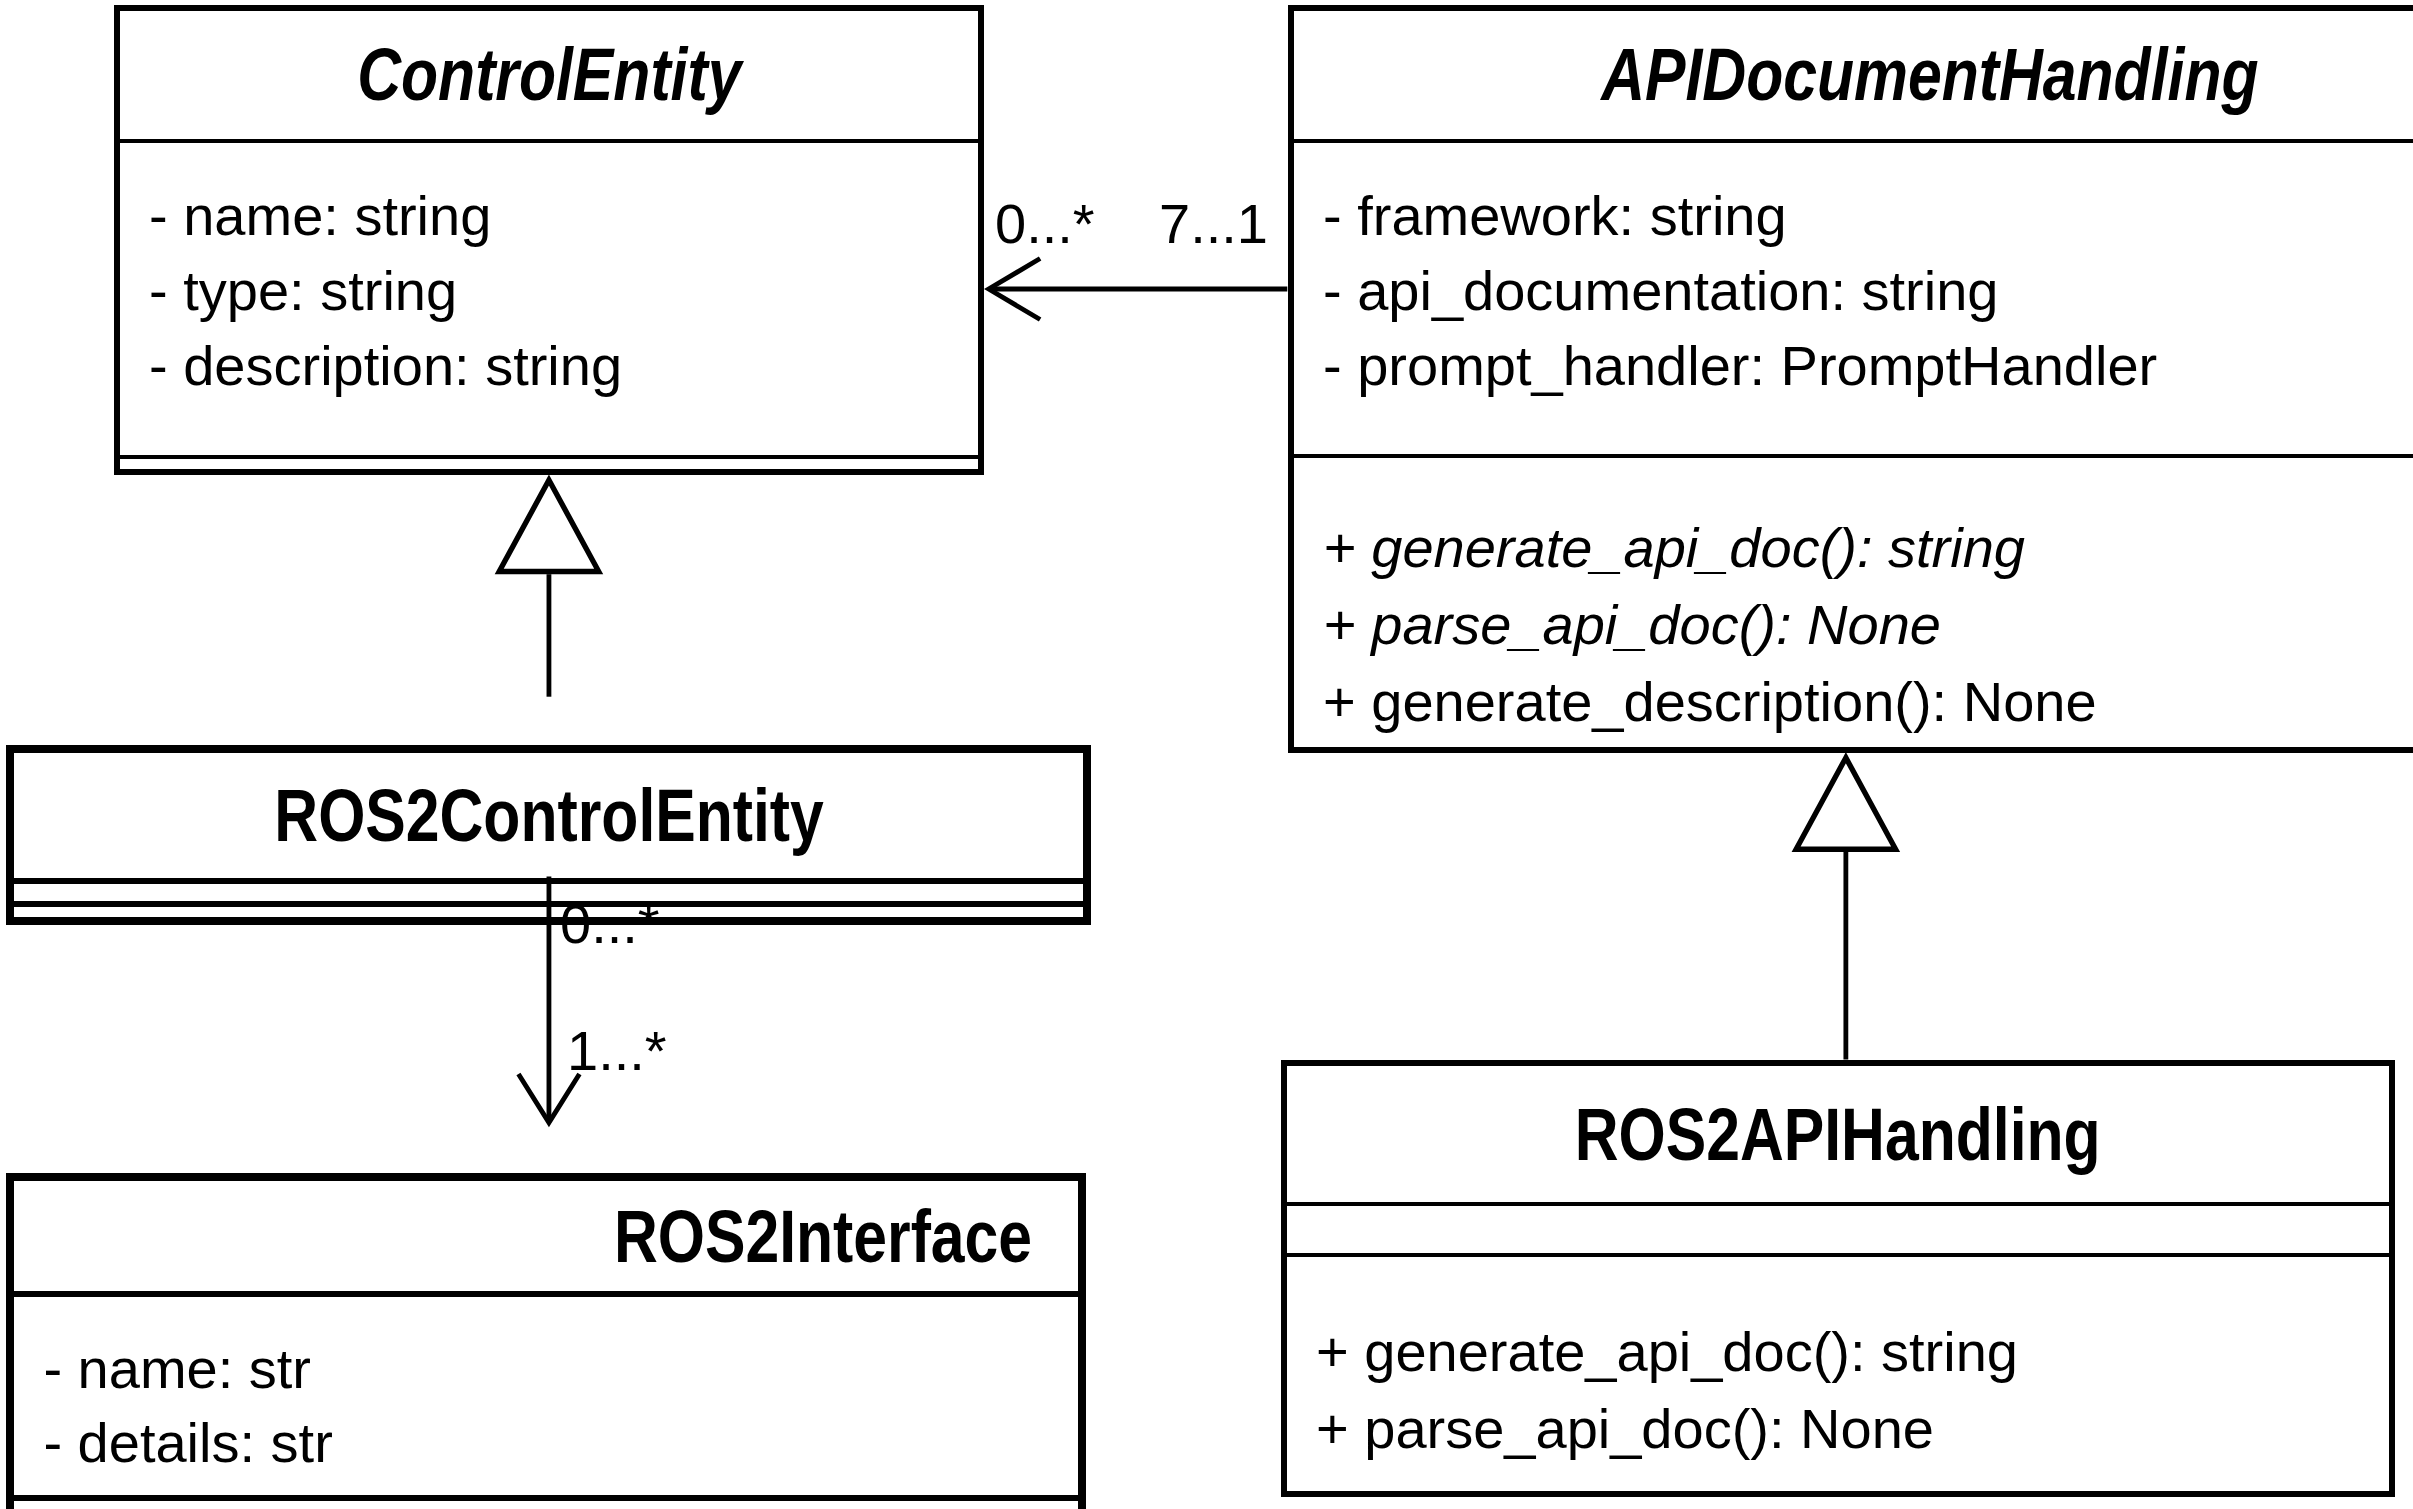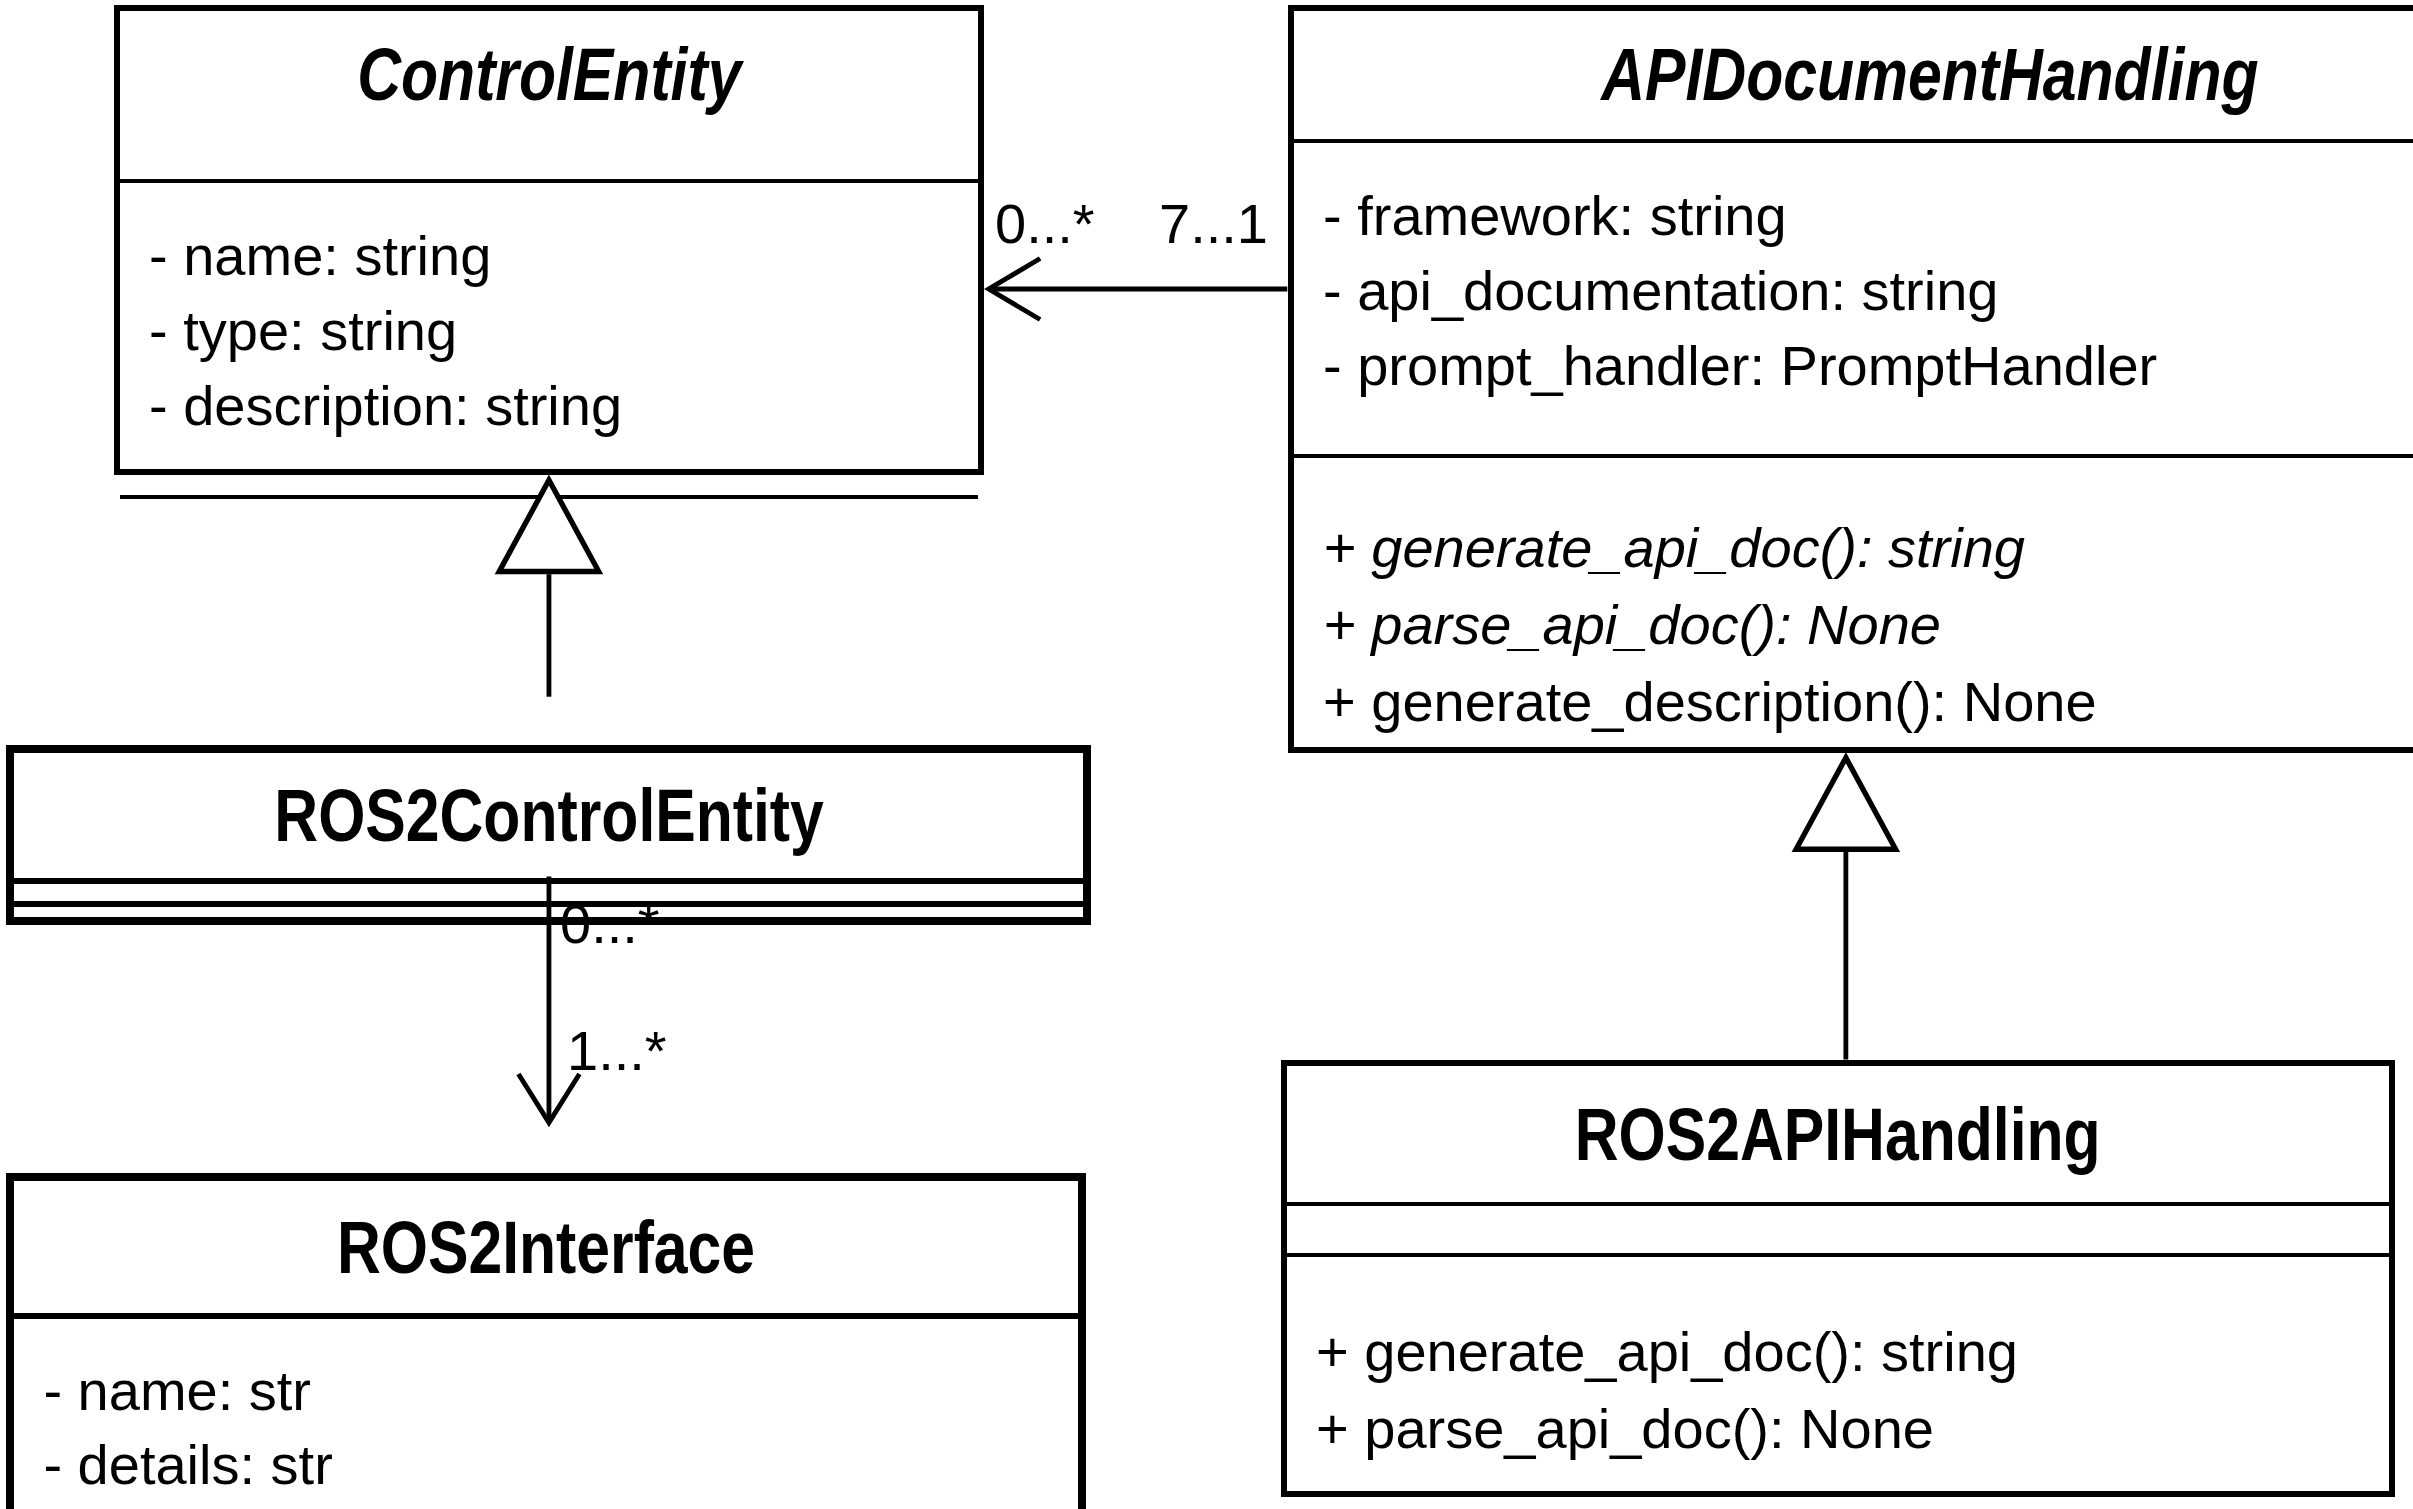--- a/index.html
+++ b/index.html
@@ -82,21 +82,21 @@
 </style>
 </head>
 <body>
 
 <div id="stage">
 
   <div class="uml-class abstract" style="left:114px; top:4.8px; width:870px; height:470px;">
     <div class="uml-title" style="height:128px;">
       <span class="condense">ControlEntity</span>
     </div>
-    <div class="compartment" style="height:316px; padding-top:35px;margin-top:40px;">
+    <div class="compartment" style="height:316px; padding-top:35px;">
       <div class="member-row">- name: string</div>
       <div class="member-row">- type: string</div>
       <div class="member-row">- description: string</div>
     </div>
     <div class="compartment" style="flex:1 1 auto;"></div>
   </div>
 
   <div class="uml-class abstract" style="left:1288px; top:4.8px; width:1284px; height:748px;">
     <div class="uml-title" style="height:128px;">
       <span class="condense">APIDocumentHandling</span>
@@ -115,21 +115,21 @@
 
   <div class="uml-class heavy" style="left:6.4px; top:697px; width:1085px; height:180px;">
     <div class="uml-title" style="height:125px;">
       <span class="condense">ROS2ControlEntity</span>
     </div>
     <div class="compartment" style="height:22.5px;"></div>
     <div class="compartment" style="flex:1 1 auto;"></div>
   </div>
 
   <div class="uml-class heavy" style="left:6.4px; top:1125px; width:1080px; height:374px;">
-    <div class="uml-title" style="height:132px;">
+    <div class="uml-title" style="height:110px;justify-content:flex-end;">
       <span class="condense">ROS2Interface</span>
     </div>
     <div class="compartment" style="height:204px; padding-top:35px;">
       <div class="member-row" style="line-height:74px;">- name: str</div>
       <div class="member-row" style="line-height:74px;">- details: str</div>
     </div>
     <div class="compartment" style="flex:1 1 auto;"></div>
   </div>
 
   <div class="uml-class" style="left:1281px; top:1060px; width:1114px; height:437px;">

